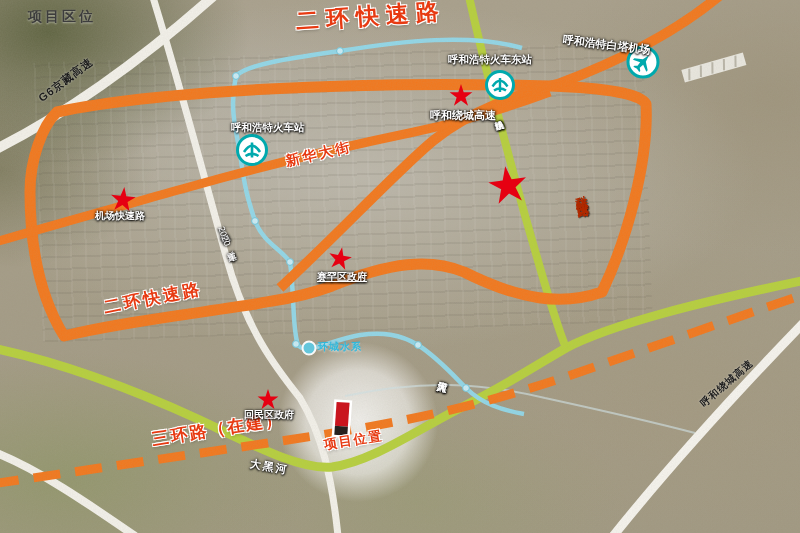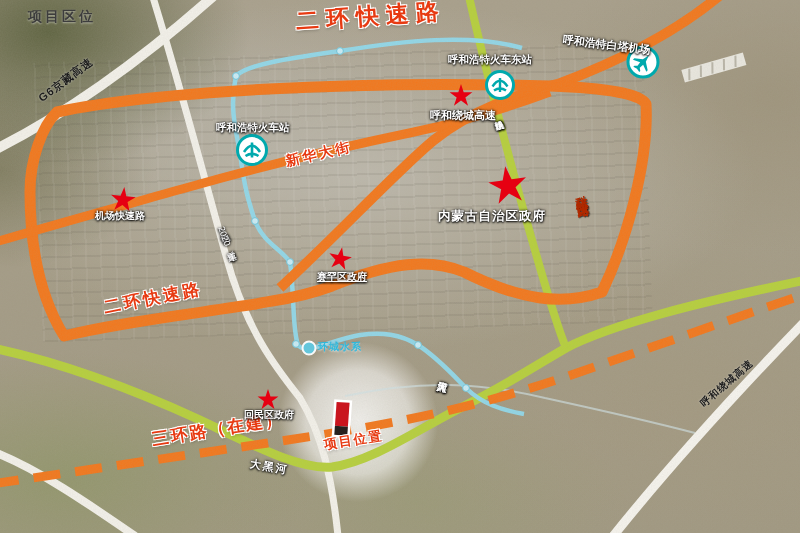--- a/index.html
+++ b/index.html
@@ -139,23 +139,22 @@
   <div class="lbl reddark vert" style="left:570px;top:186px;font-size:12px;letter-spacing:2px;transform:rotate(-9deg);">科尔沁快速路</div>
   <div class="lbl red" style="left:152px;top:428px;font-size:17px;letter-spacing:2px;transform:rotate(-9deg);">三环路（在建）</div>
   <div class="lbl dark" style="left:702px;top:398px;font-size:10px;letter-spacing:1px;transform:rotate(-41deg);">呼和绕城高速</div>
   <div class="lbl white vert" style="left:489px;top:114px;font-size:9px;font-weight:normal;transform:rotate(-16deg);">机场快速路</div>
   <div class="lbl white vert" style="left:214px;top:227px;font-size:9px;font-weight:normal;transform:rotate(-20deg);">地铁（2020年通车）</div>
   <div class="lbl white vert" style="left:438px;top:374px;font-size:10px;transform:rotate(14deg);">大黑河</div>
   <div class="lbl white" style="left:250px;top:456px;font-size:11px;letter-spacing:2px;transform:rotate(10deg);">大黑河</div>
   <div class="lbl cyanlbl" style="left:318px;top:340px;font-size:10px;letter-spacing:1px;">环城水系</div>
 
   <div class="lbl white" style="left:430px;top:108px;font-size:11px;">呼和绕城高速</div>
-  <div class="lbl white" style="left:438px;top:208px;font-size:12.5px;letter-spacing:1px;">内蒙古自治区政府</div>
   <div class="lbl white" style="left:95px;top:209px;font-size:10px;">机场快速路</div>
   <div class="lbl white" style="left:317px;top:270px;font-size:10px;text-decoration:underline;">赛罕区政府</div>
   <div class="lbl white" style="left:244px;top:408px;font-size:10px;">回民区政府</div>
 
   <div class="lbl white" style="left:448px;top:53px;font-size:10.5px;">呼和浩特火车东站</div>
-  <div class="lbl white" style="left:216px;top:121px;font-size:10.5px;">呼和浩特火车站</div>
+  <div class="lbl white" style="left:231px;top:121px;font-size:10.5px;">呼和浩特火车站</div>
   <div class="lbl white" style="left:563px;top:32px;font-size:11px;transform:rotate(7deg);">呼和浩特白塔机场</div>
 
   <div class="lbl red" style="left:324px;top:436px;font-size:13px;letter-spacing:2px;transform:rotate(-9deg);">项目位置</div>
 </div>
 
 </body></html>

